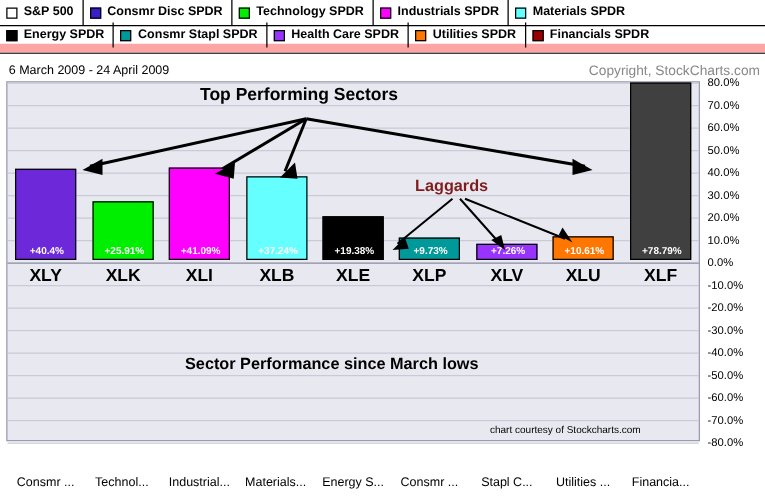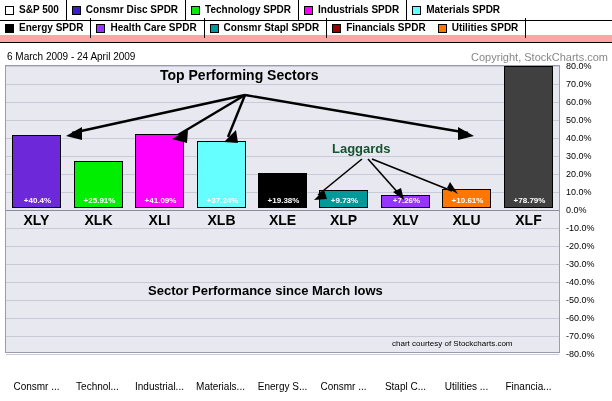--- a/index.html
+++ b/index.html
@@ -110,21 +110,21 @@
   }
 
   
   .ann-title{
     position:absolute;
     font-size:14px;font-weight:bold;color:#000;
     white-space:nowrap;
   }
   .ann-lagg{
     position:absolute;
-    font-size:13px;font-weight:bold;color:#14532d;
+    font-size:13px;font-weight:bold;color:#7f1d1d;
     white-space:nowrap;
   }
   .ann-bottom{
     position:absolute;
     font-size:13px;font-weight:bold;color:#000;
     white-space:nowrap;
   }
   .credit{
     position:absolute;
     font-size:8px;color:#000;
@@ -170,34 +170,34 @@
         <span class="legend-swatch" style="background:#66ffff"></span>
         <span class="legend-label">Materials SPDR</span>
       </div>
     </div>
     <div class="legend-row">
       <div class="legend-item">
         <span class="legend-swatch" style="background:#000000"></span>
         <span class="legend-label">Energy SPDR</span>
       </div>
       <div class="legend-item">
+        <span class="legend-swatch" style="background:#009999"></span>
+        <span class="legend-label">Consmr Stapl SPDR</span>
+      </div>
+      <div class="legend-item">
         <span class="legend-swatch" style="background:#9933ff"></span>
         <span class="legend-label">Health Care SPDR</span>
       </div>
       <div class="legend-item">
-        <span class="legend-swatch" style="background:#009999"></span>
-        <span class="legend-label">Consmr Stapl SPDR</span>
+        <span class="legend-swatch" style="background:#ff7700"></span>
+        <span class="legend-label">Utilities SPDR</span>
       </div>
       <div class="legend-item" style="border-right:none">
         <span class="legend-swatch" style="background:#990000"></span>
         <span class="legend-label">Financials SPDR</span>
-      </div>
-      <div class="legend-item">
-        <span class="legend-swatch" style="background:#ff7700"></span>
-        <span class="legend-label">Utilities SPDR</span>
       </div>
     </div>
   </div>
 
   <div class="plot-wrap">
 
     <div class="meta-left">6 March 2009 - 24 April 2009</div>
     <div class="meta-right">Copyright, StockCharts.com</div>
 
     <div class="panel" id="panel">

